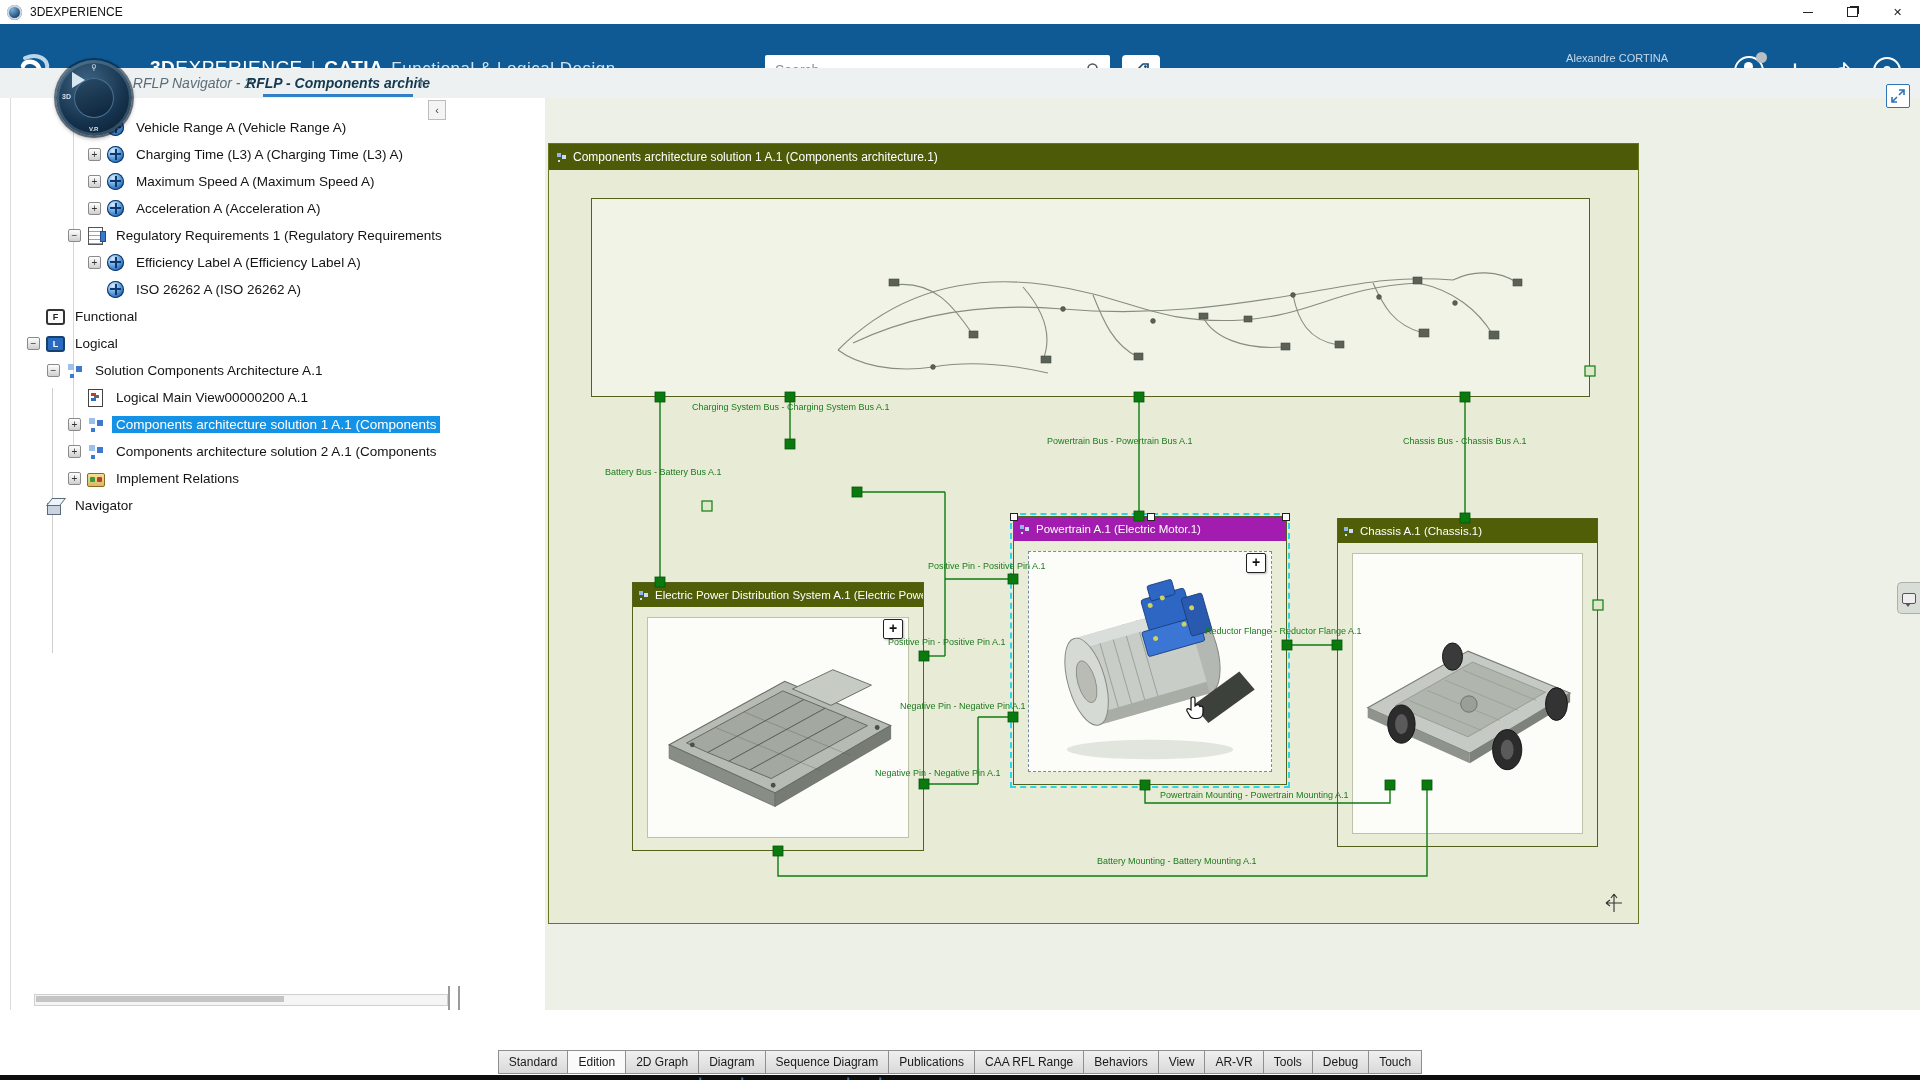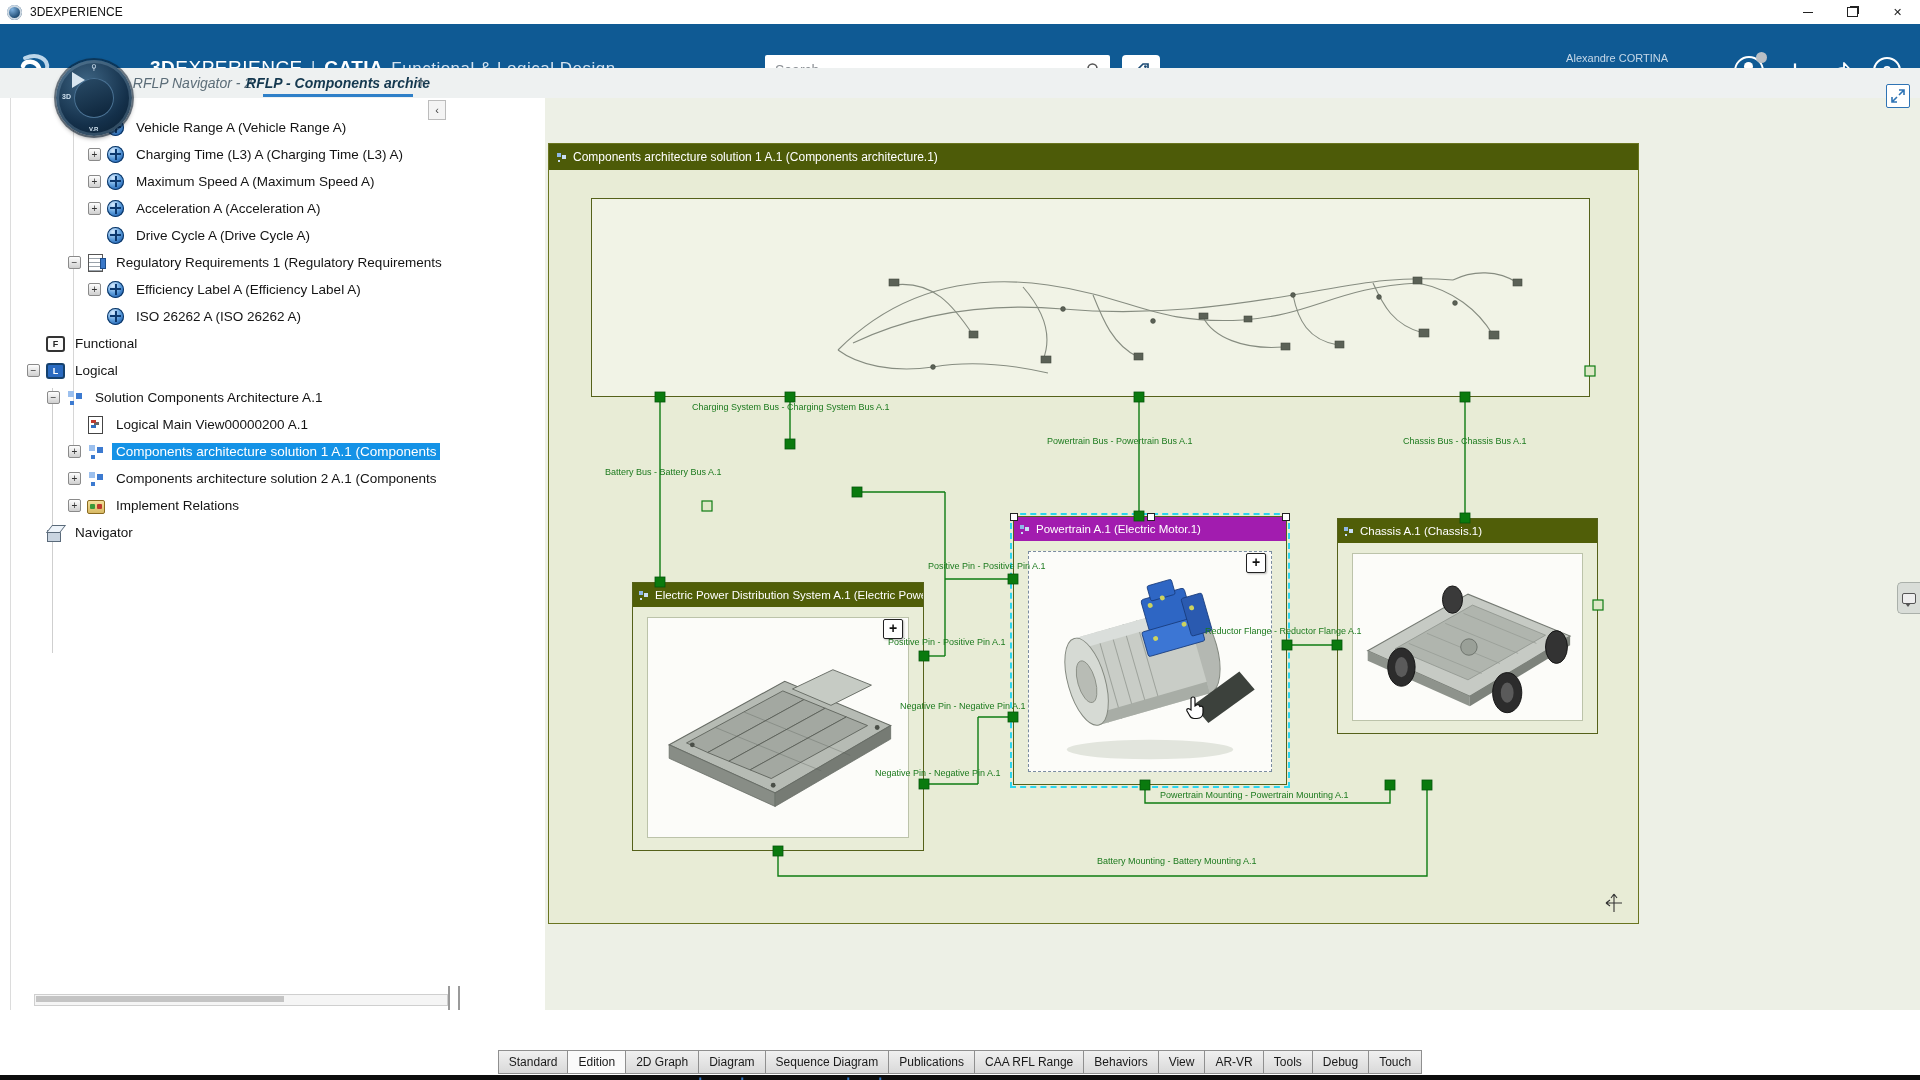--- a/index.html
+++ b/index.html
@@ -300,27 +300,20 @@
             </span>
     <span class="tlabel">Maximum Speed A (Maximum Speed A)</span>
   </div>
           <div class="trow d4">
     <span class="expander">+</span>
     <span class="ticon ti-target">
               <span class="cross"></span>
             </span>
     <span class="tlabel">Acceleration A (Acceleration A)</span>
   </div>
-          <div class="trow d4">
-    <span class="expander none"></span>
-    <span class="ticon ti-target">
-              <span class="cross"></span>
-            </span>
-    <span class="tlabel">Drive Cycle A (Drive Cycle A)</span>
-  </div>
           <div class="trow d3">
     <span class="expander">−</span>
     <span class="ticon ti-doc"></span>
     <span class="tlabel">Regulatory Requirements 1 (Regulatory Requirements</span>
   </div>
           <div class="trow d4">
     <span class="expander">+</span>
     <span class="ticon ti-target">
               <span class="cross"></span>
             </span>
@@ -490,21 +483,21 @@
             </g>
             <ellipse cx="120" cy="205" rx="85" ry="10" fill="#e2e5dd"></ellipse>
           </svg>
         </div>
         <span class="plusbtn">+</span>
         <span class="handle" style="left:-4px;top:-4px;"></span>
         <span class="handle" style="left:133px;top:-4px;"></span>
         <span class="handle" style="right:-4px;top:-4px;"></span>
       </div>
 
-      <div class="node" style="left:792px;top:420px;width:261px;height:216px;">
+      <div class="node" style="left:792px;top:420px;width:261px;height:329px;">
         <div class="nhead">
             <span class="hdrsq"></span>
             <span>Chassis A.1 (Chassis.1)</span>
           </div>
         <div class="imgcard">
           <svg width="228" height="210" viewBox="0 0 250 210">
             <polygon points="15,120 125,58 237,104 127,170" fill="#c6cac4" stroke="#757a73" stroke-width="1.2"></polygon>
             <polygon points="45,118 130,70 210,103 125,152" fill="#b0b5ae" stroke="#8a8f88" stroke-width="0.8"></polygon>
             <g stroke="#959a93" stroke-width="0.8" fill="none">
               <line x1="60" y1="112" x2="140" y2="145"></line>

